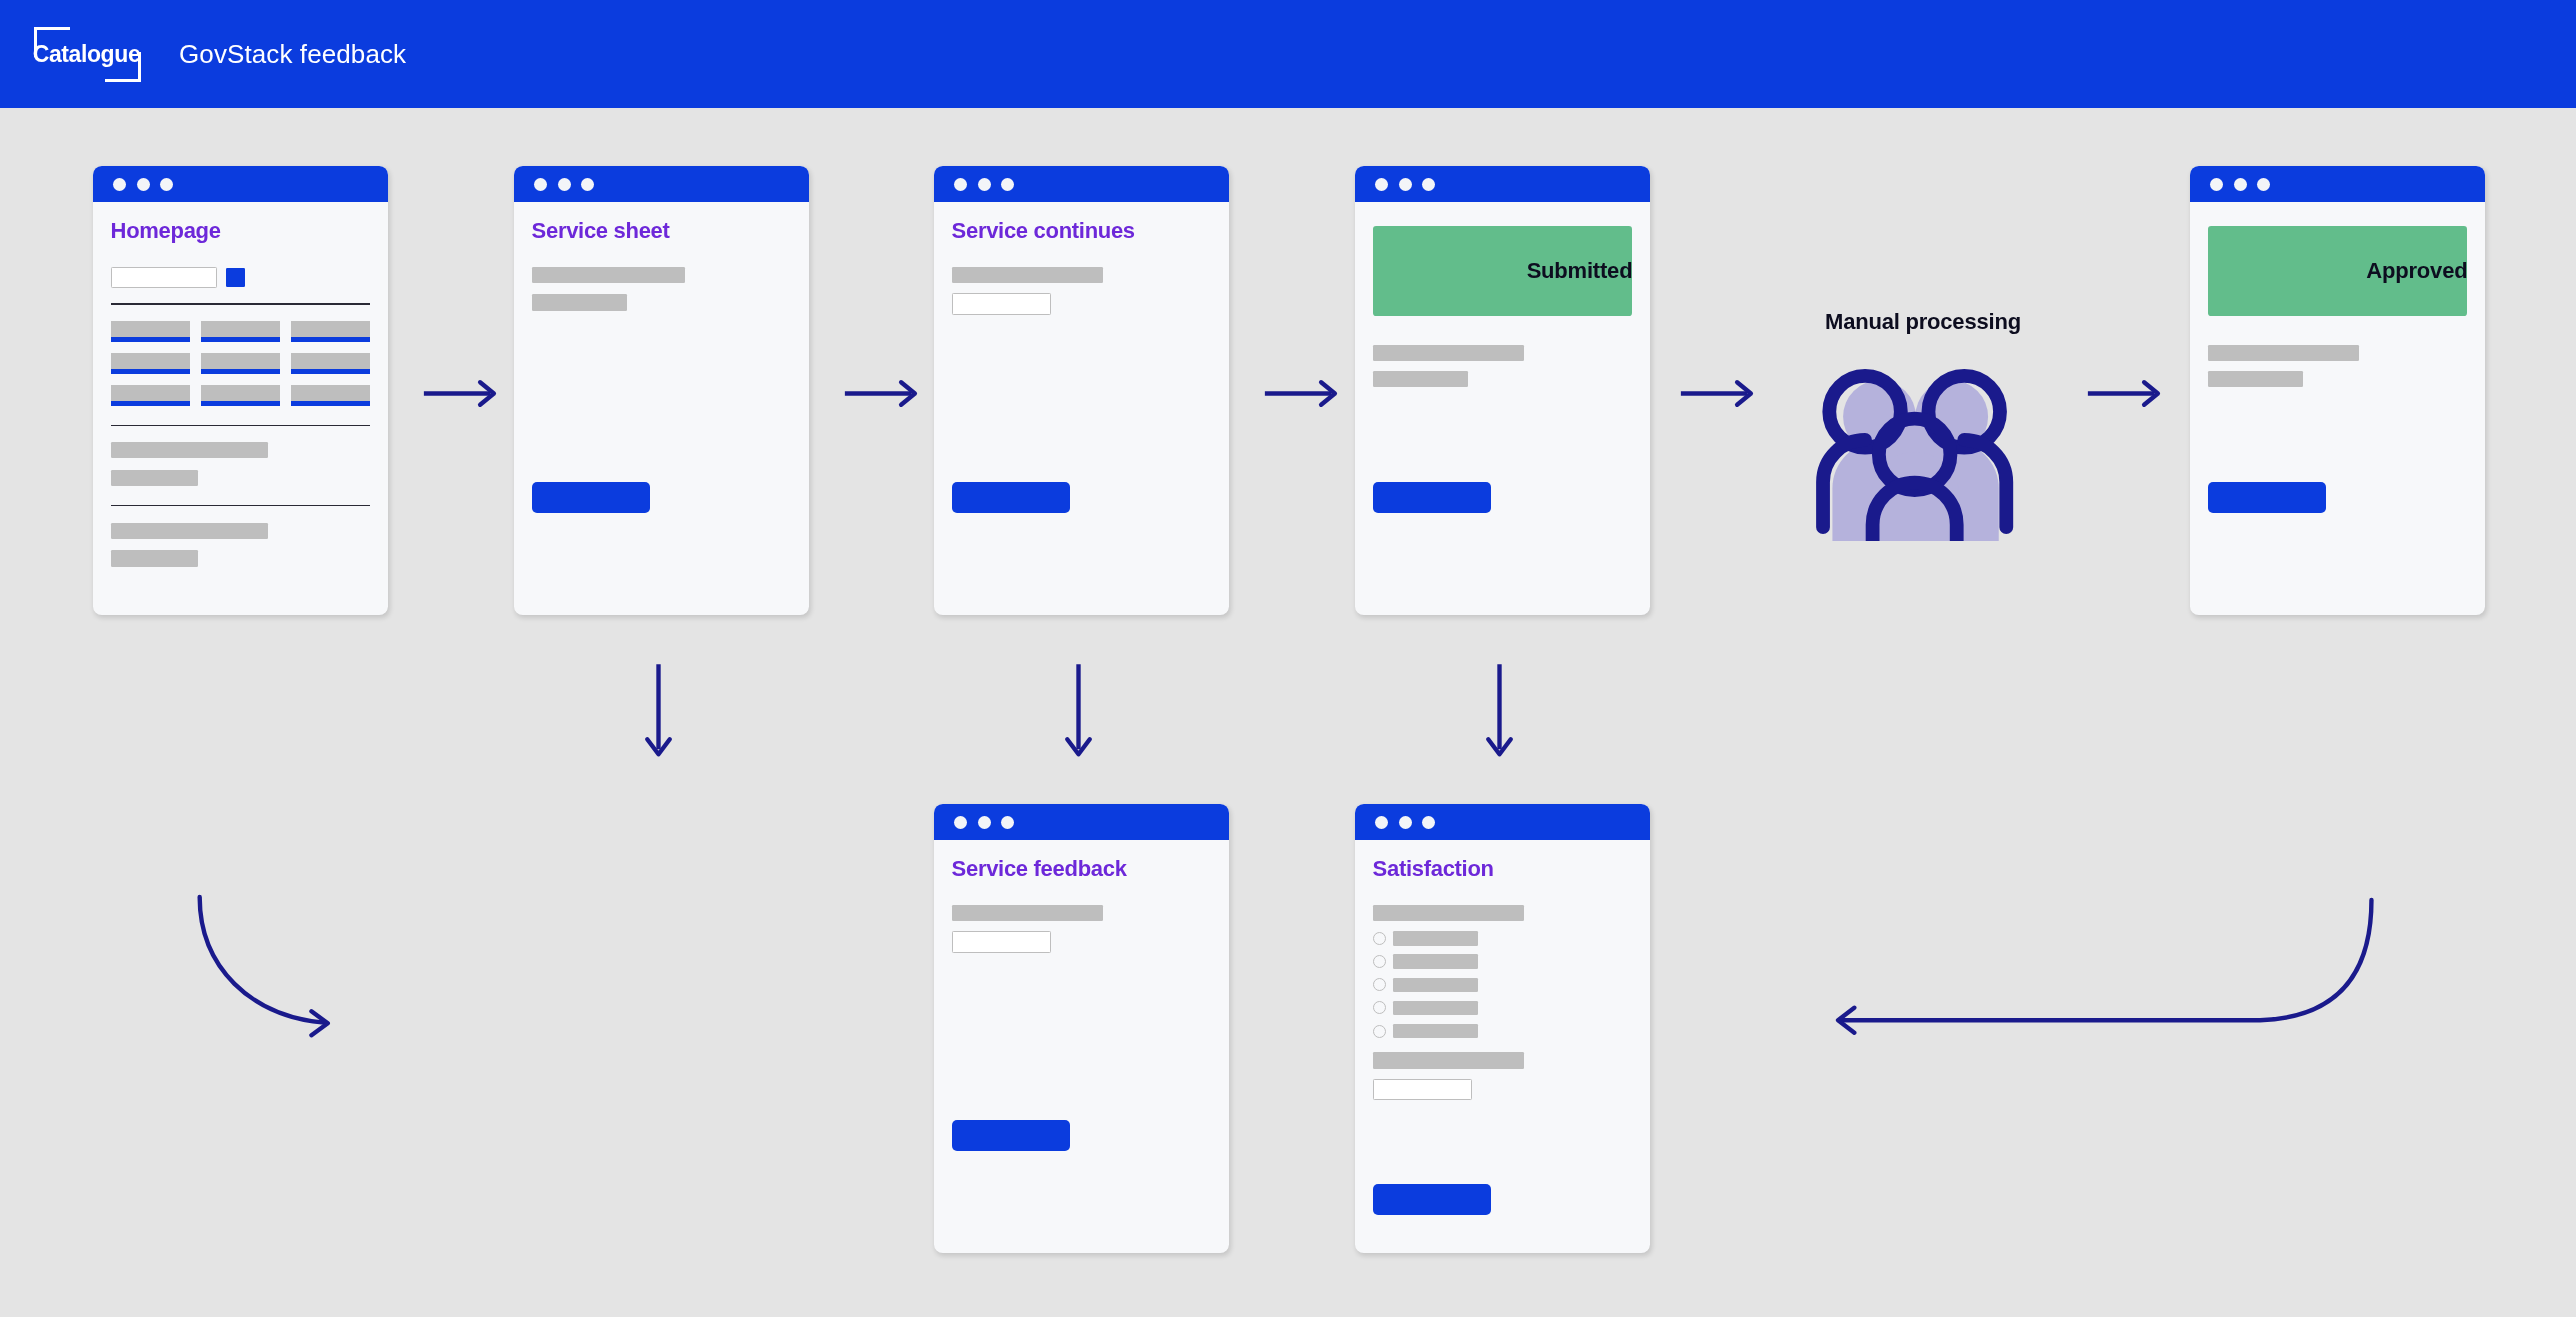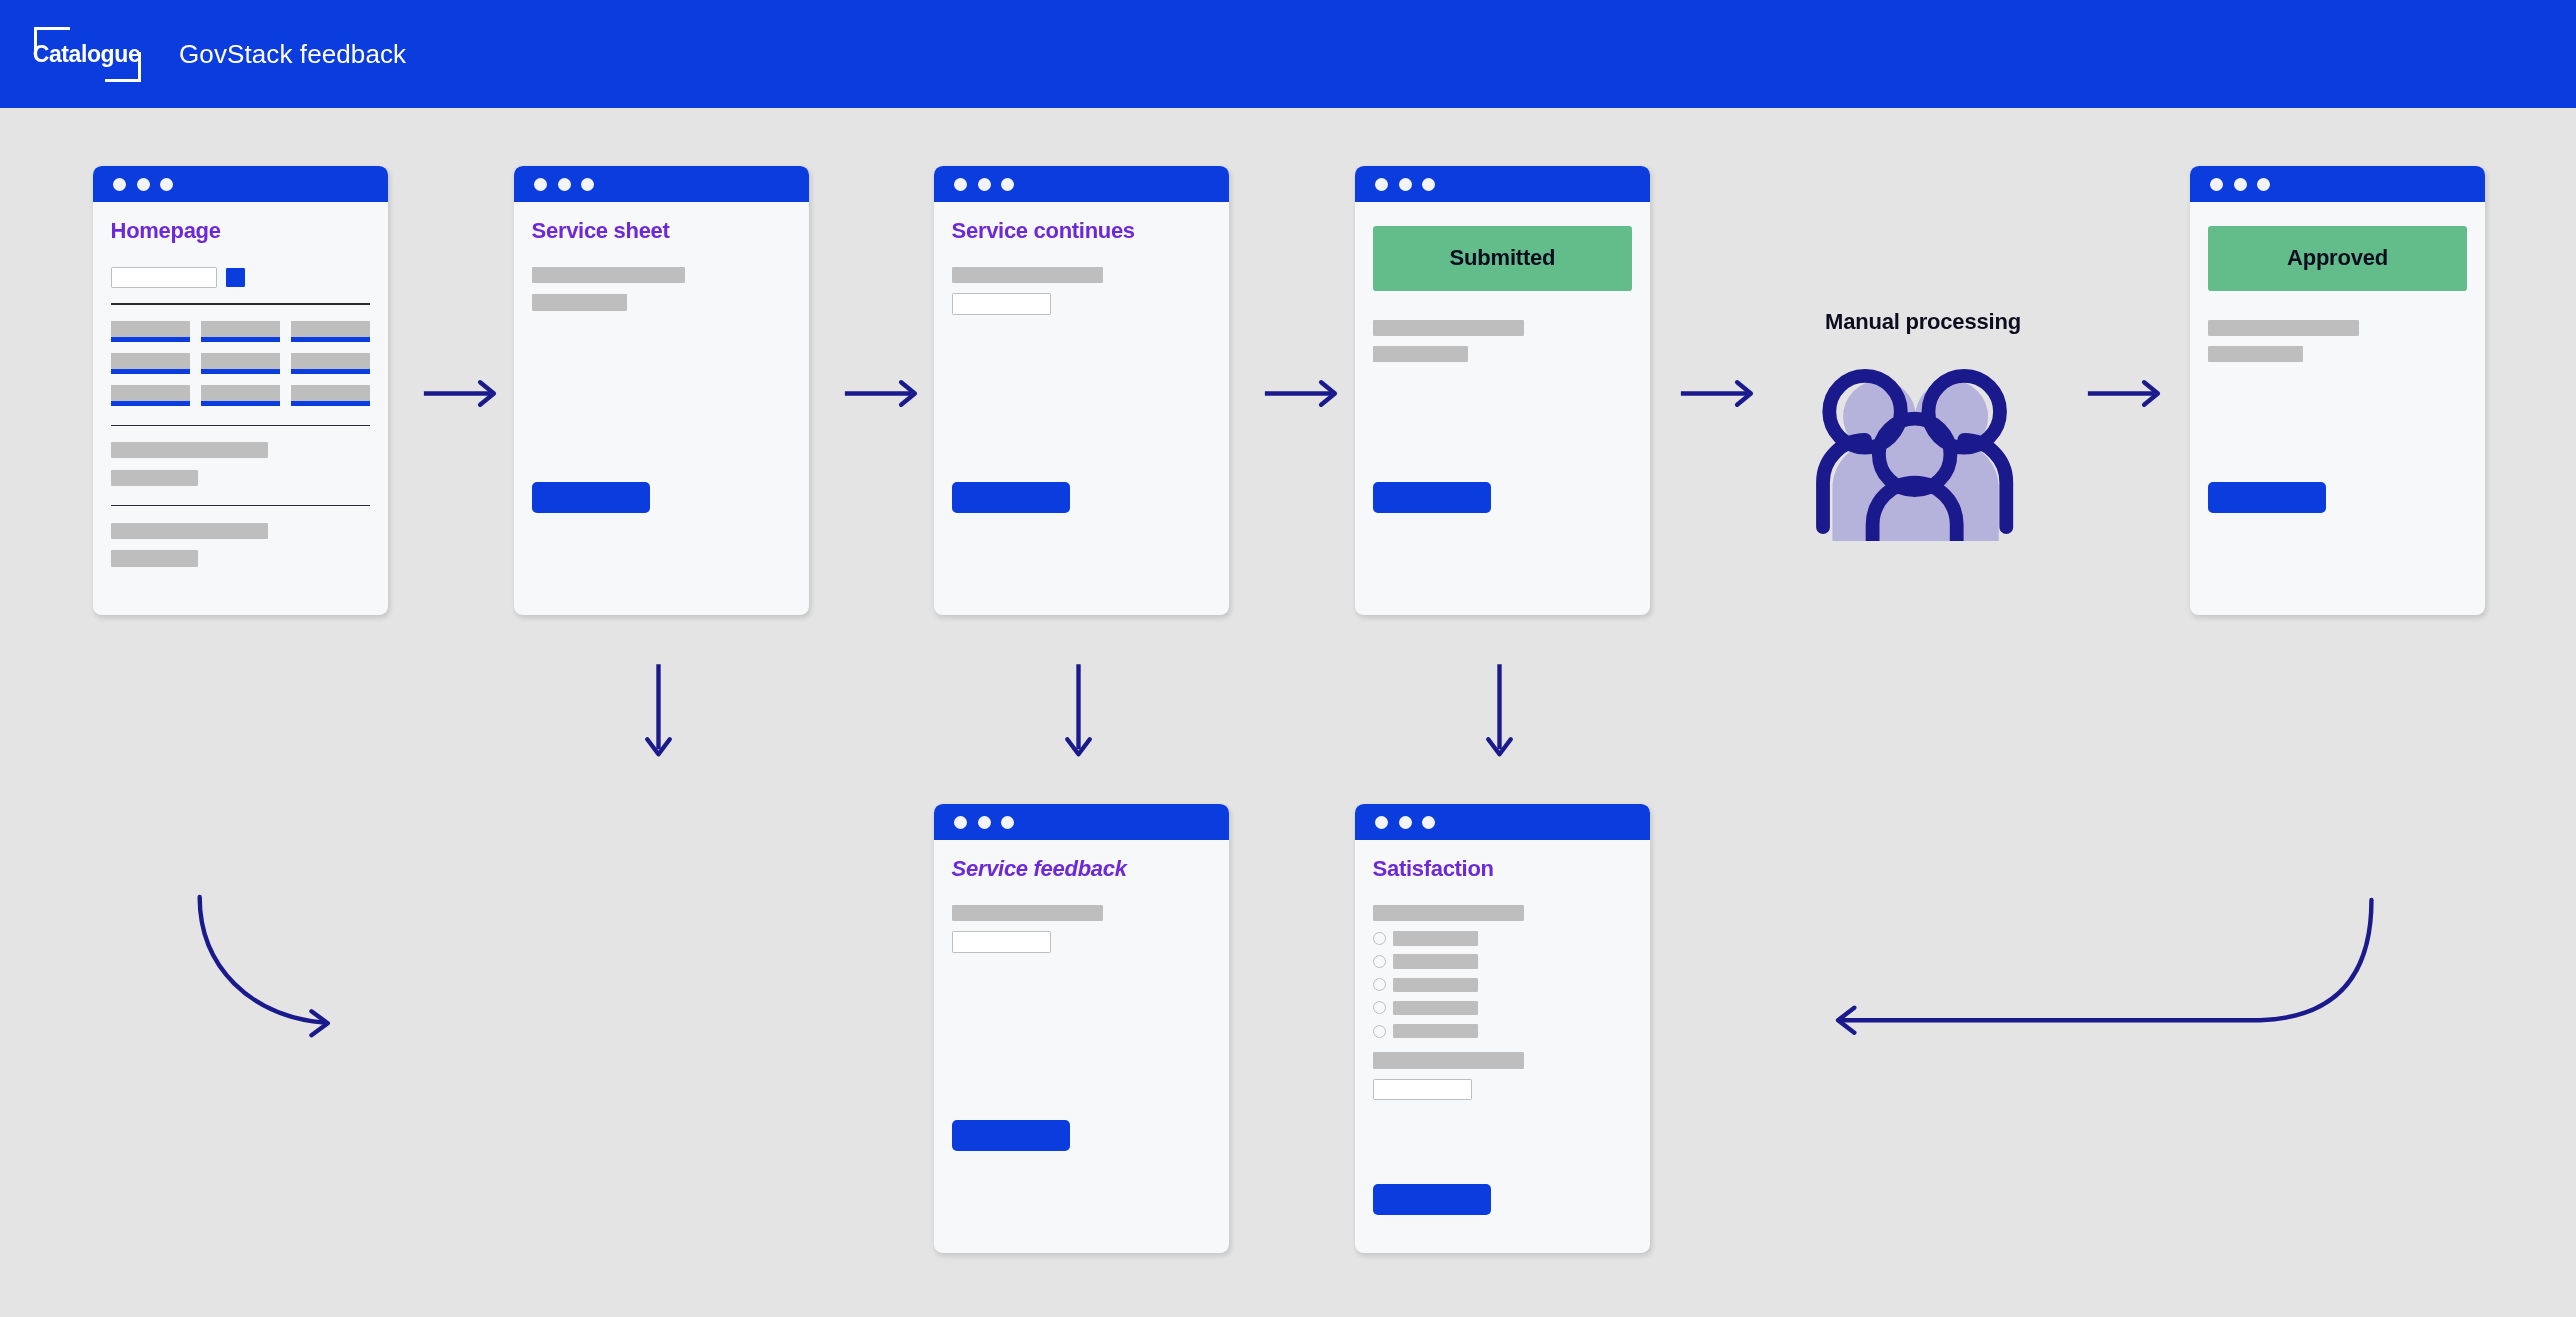--- a/index.html
+++ b/index.html
@@ -51,22 +51,22 @@
   }
   .dot { width: 13px; height: 13px; border-radius: 50%; background: #f3f5f8; }
   .card-body { padding: 16.3px 17.6px 0 17.6px; position: relative; height: calc(100% - 36px); }
 
   .card-title {
     font-size: 22px; font-weight: 700; color: #6d28d9;
     letter-spacing: -0.3px; margin-bottom: 22.6px; white-space: nowrap;
   }
 
   .status-banner {
-    height: 65px; border-radius: 3.1px; background: #62bd8b;
-    display: flex; align-items: center; justify-content: center;
+    height: 90px; border-radius: 3.1px; background: #62bd8b;
+    display: flex; align-items: center; justify-content: flex-end;
     margin: 7.5px 0 29px 0;
   }
   .status-banner span {
     font-size: 22px; font-weight: 700; color: #0d0d1f; letter-spacing: -0.2px;
   }
 
   .gbar { background: #bebebe; border-radius: 1.3px; }
 
   .divider { height: 1.3px; background: #2a2a35; margin: 16.3px 0; }
 
@@ -268,21 +268,21 @@
       <div class="status-banner">
         <span>Approved</span>
       </div>
       <div class="gbar" style="width:151px; height:16.3px; margin-bottom:10px;"></div>
       <div class="gbar" style="width:95px; height:16.3px;"></div>
       <div class="primary-btn" style="left:17.6px; top:280px; width:118px; height:31px;"></div>
     </div>
   </div>
 
 
-  <div class="card" style="left:934px; top:804px; width:295px; height:449px;font-style:italic;">
+  <div class="card" style="left:934px; top:804px; width:295px; height:449px;">
     <div class="card-chrome">
       <span class="dot"></span>
       <span class="dot"></span>
       <span class="dot"></span>
     </div>
     <div class="card-body">
       <div class="card-title">Service feedback</div>
       <div class="gbar" style="width:151px; height:16.3px; margin-bottom:10px;"></div>
       <div class="textfield" style="width:99px; height:21.4px;" value=""></div>
       <div class="primary-btn" style="left:17.6px; top:280px; width:118px; height:31px;"></div>

